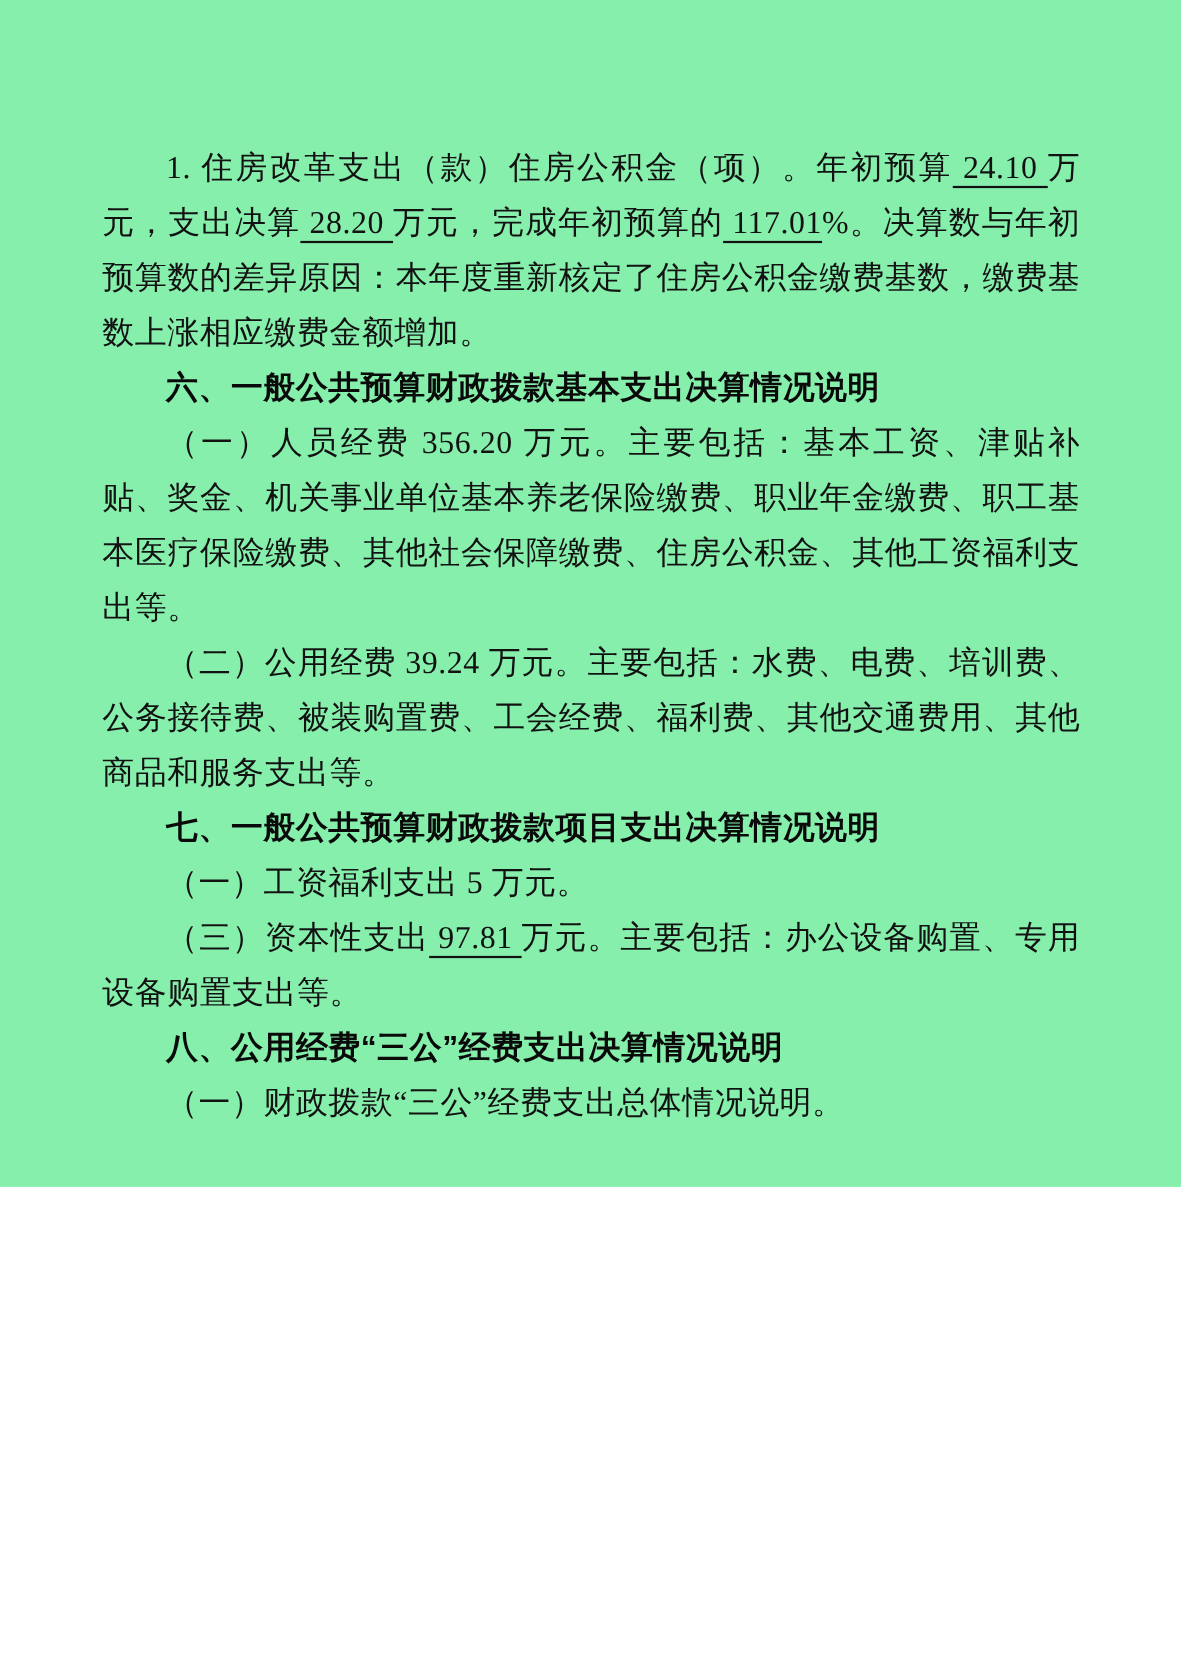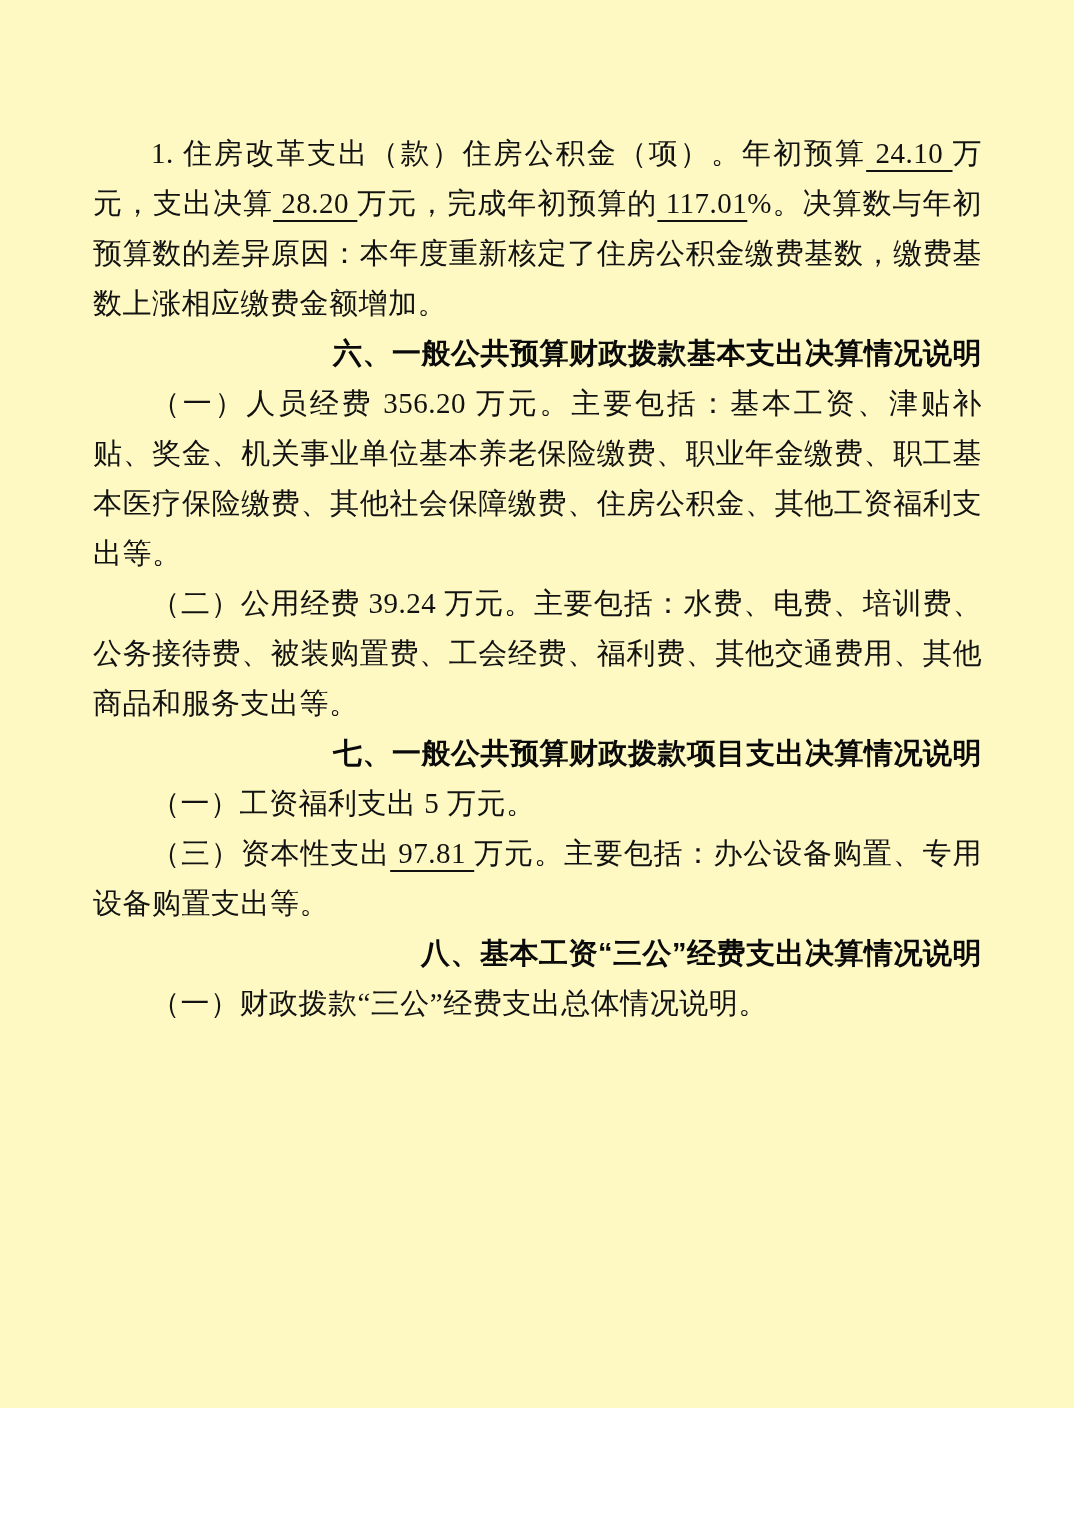--- a/index.html
+++ b/index.html
@@ -2,22 +2,22 @@
 <html><head>
 <meta charset="utf-8">
 <style>
   * { margin: 0; padding: 0; box-sizing: border-box; }
   html, body { width: 1074px; height: 1520px; }
   body { background: #ffffff; }
 
   .page {
     position: relative;
     width: 1074px;
-    height: 1408px;
-    background: #fef9c3;
+    height: 1079px;
+    background: #86efac;
     overflow: hidden;
   }
 
   .content {
     position: absolute;
     left: 93px;
     top: 128px;
     width: 889px;
   }
 
@@ -32,21 +32,20 @@
   }
 
   p.heading {
     font-family: "Liberation Sans", "DejaVu Sans", sans-serif;
     font-size: 29px;
     line-height: 50px;
     font-weight: 700;
     color: #0a0a0a;
     text-indent: 2em;
     letter-spacing: 0.5px;
-    text-align: right;
   }
 
   .u {
     text-decoration: underline;
     text-decoration-thickness: 2px;
     text-underline-offset: 7px;
   }
 
   .footer {
     position: absolute;
@@ -64,17 +63,17 @@
 
 <div class="page">
   <div class="content">
       <p class="body"><span>1. 住房改革支出（款）住房公积金（项）。年初预算</span><span class="u"> 24.10 </span><span>万元，支出决算</span><span class="u"> 28.20 </span><span>万元，完成年初预算的</span><span class="u"> 117.01</span><span>%。决算数与年初预算数的差异原因：本年度重新核定了住房公积金缴费基数，缴费基数上涨相应缴费金额增加。</span></p>
       <p class="heading"><span>六、一般公共预算财政拨款基本支出决算情况说明</span></p>
       <p class="body"><span>（一）人员经费 356.20 万元。主要包括：基本工资、津贴补贴、奖金、机关事业单位基本养老保险缴费、职业年金缴费、职工基本医疗保险缴费、其他社会保障缴费、住房公积金、其他工资福利支出等。</span></p>
       <p class="body"><span>（二）公用经费 39.24 万元。主要包括：水费、电费、培训费、公务接待费、被装购置费、工会经费、福利费、其他交通费用、其他商品和服务支出等。</span></p>
       <p class="heading"><span>七、一般公共预算财政拨款项目支出决算情况说明</span></p>
       <p class="body"><span>（一）工资福利支出 5 万元。</span></p>
       <p class="body"><span>（三）资本性支出</span><span class="u"> 97.81 </span><span>万元。主要包括：办公设备购置、专用设备购置支出等。</span></p>
-      <p class="heading"><span>八、基本工资“三公”经费支出决算情况说明</span></p>
+      <p class="heading"><span>八、公用经费“三公”经费支出决算情况说明</span></p>
       <p class="body"><span>（一）财政拨款“三公”经费支出总体情况说明。</span></p>
     </div>
   <div class="footer">16</div>
 </div>
 
 </body></html>

